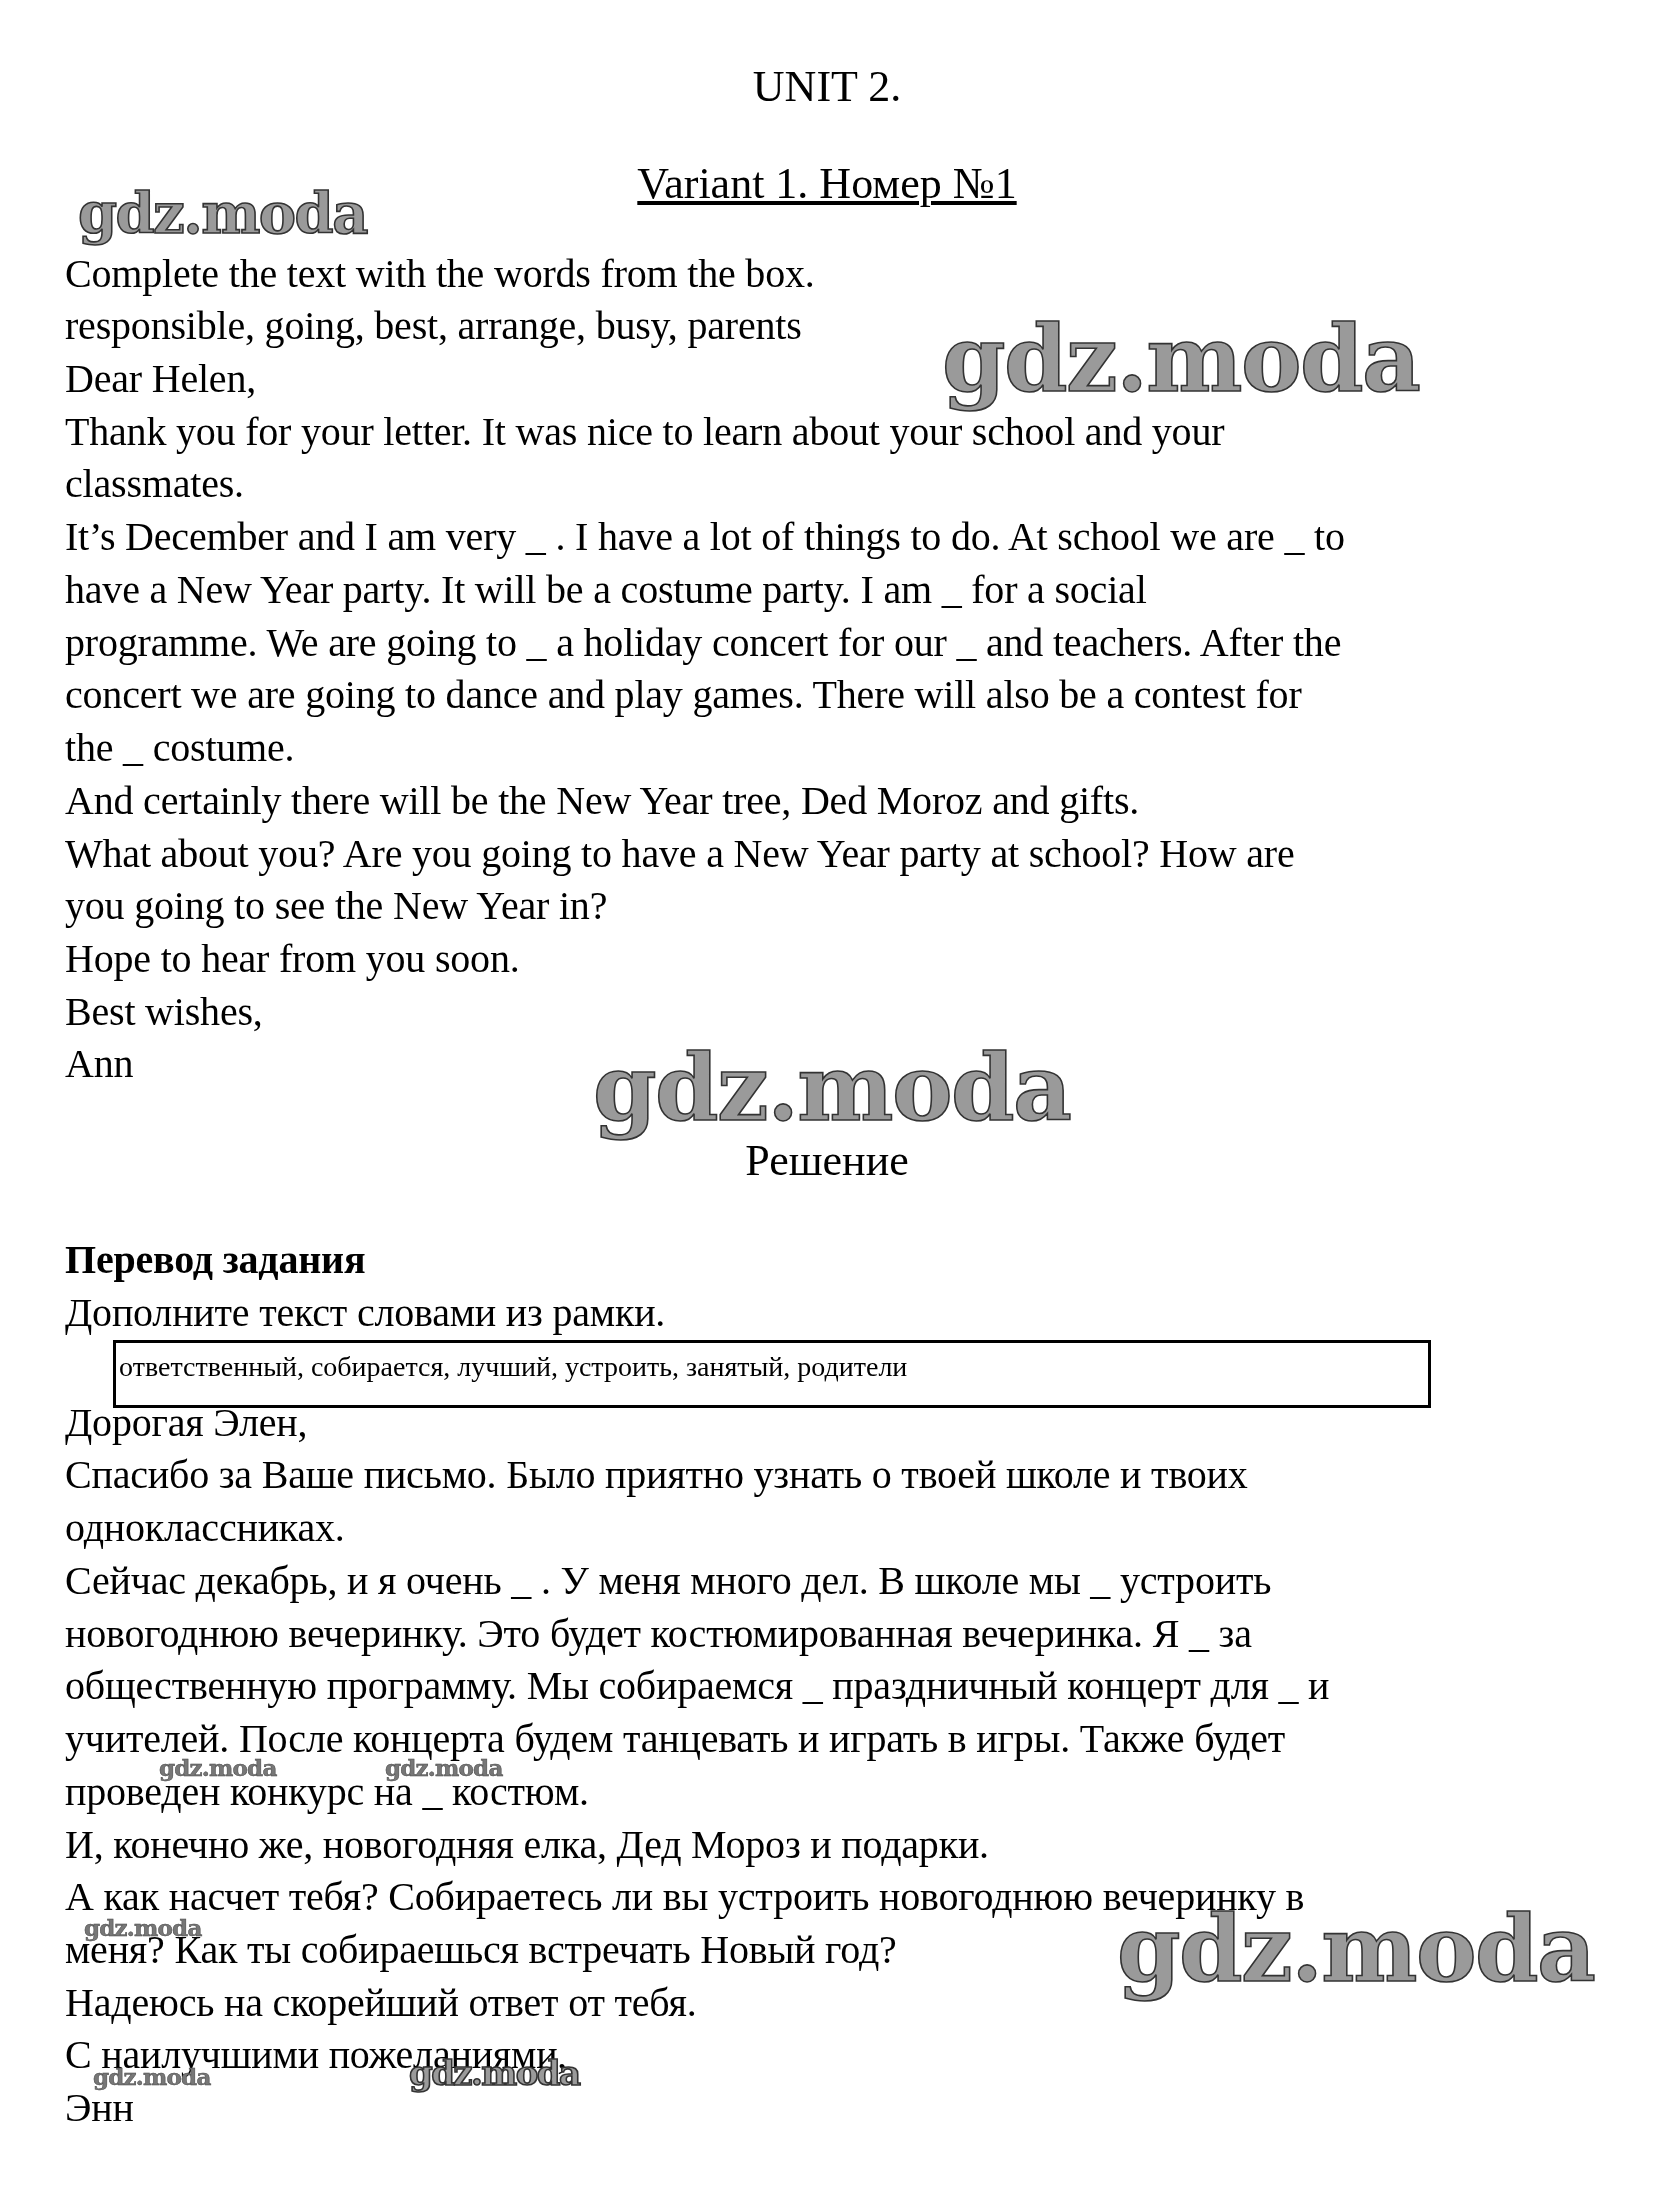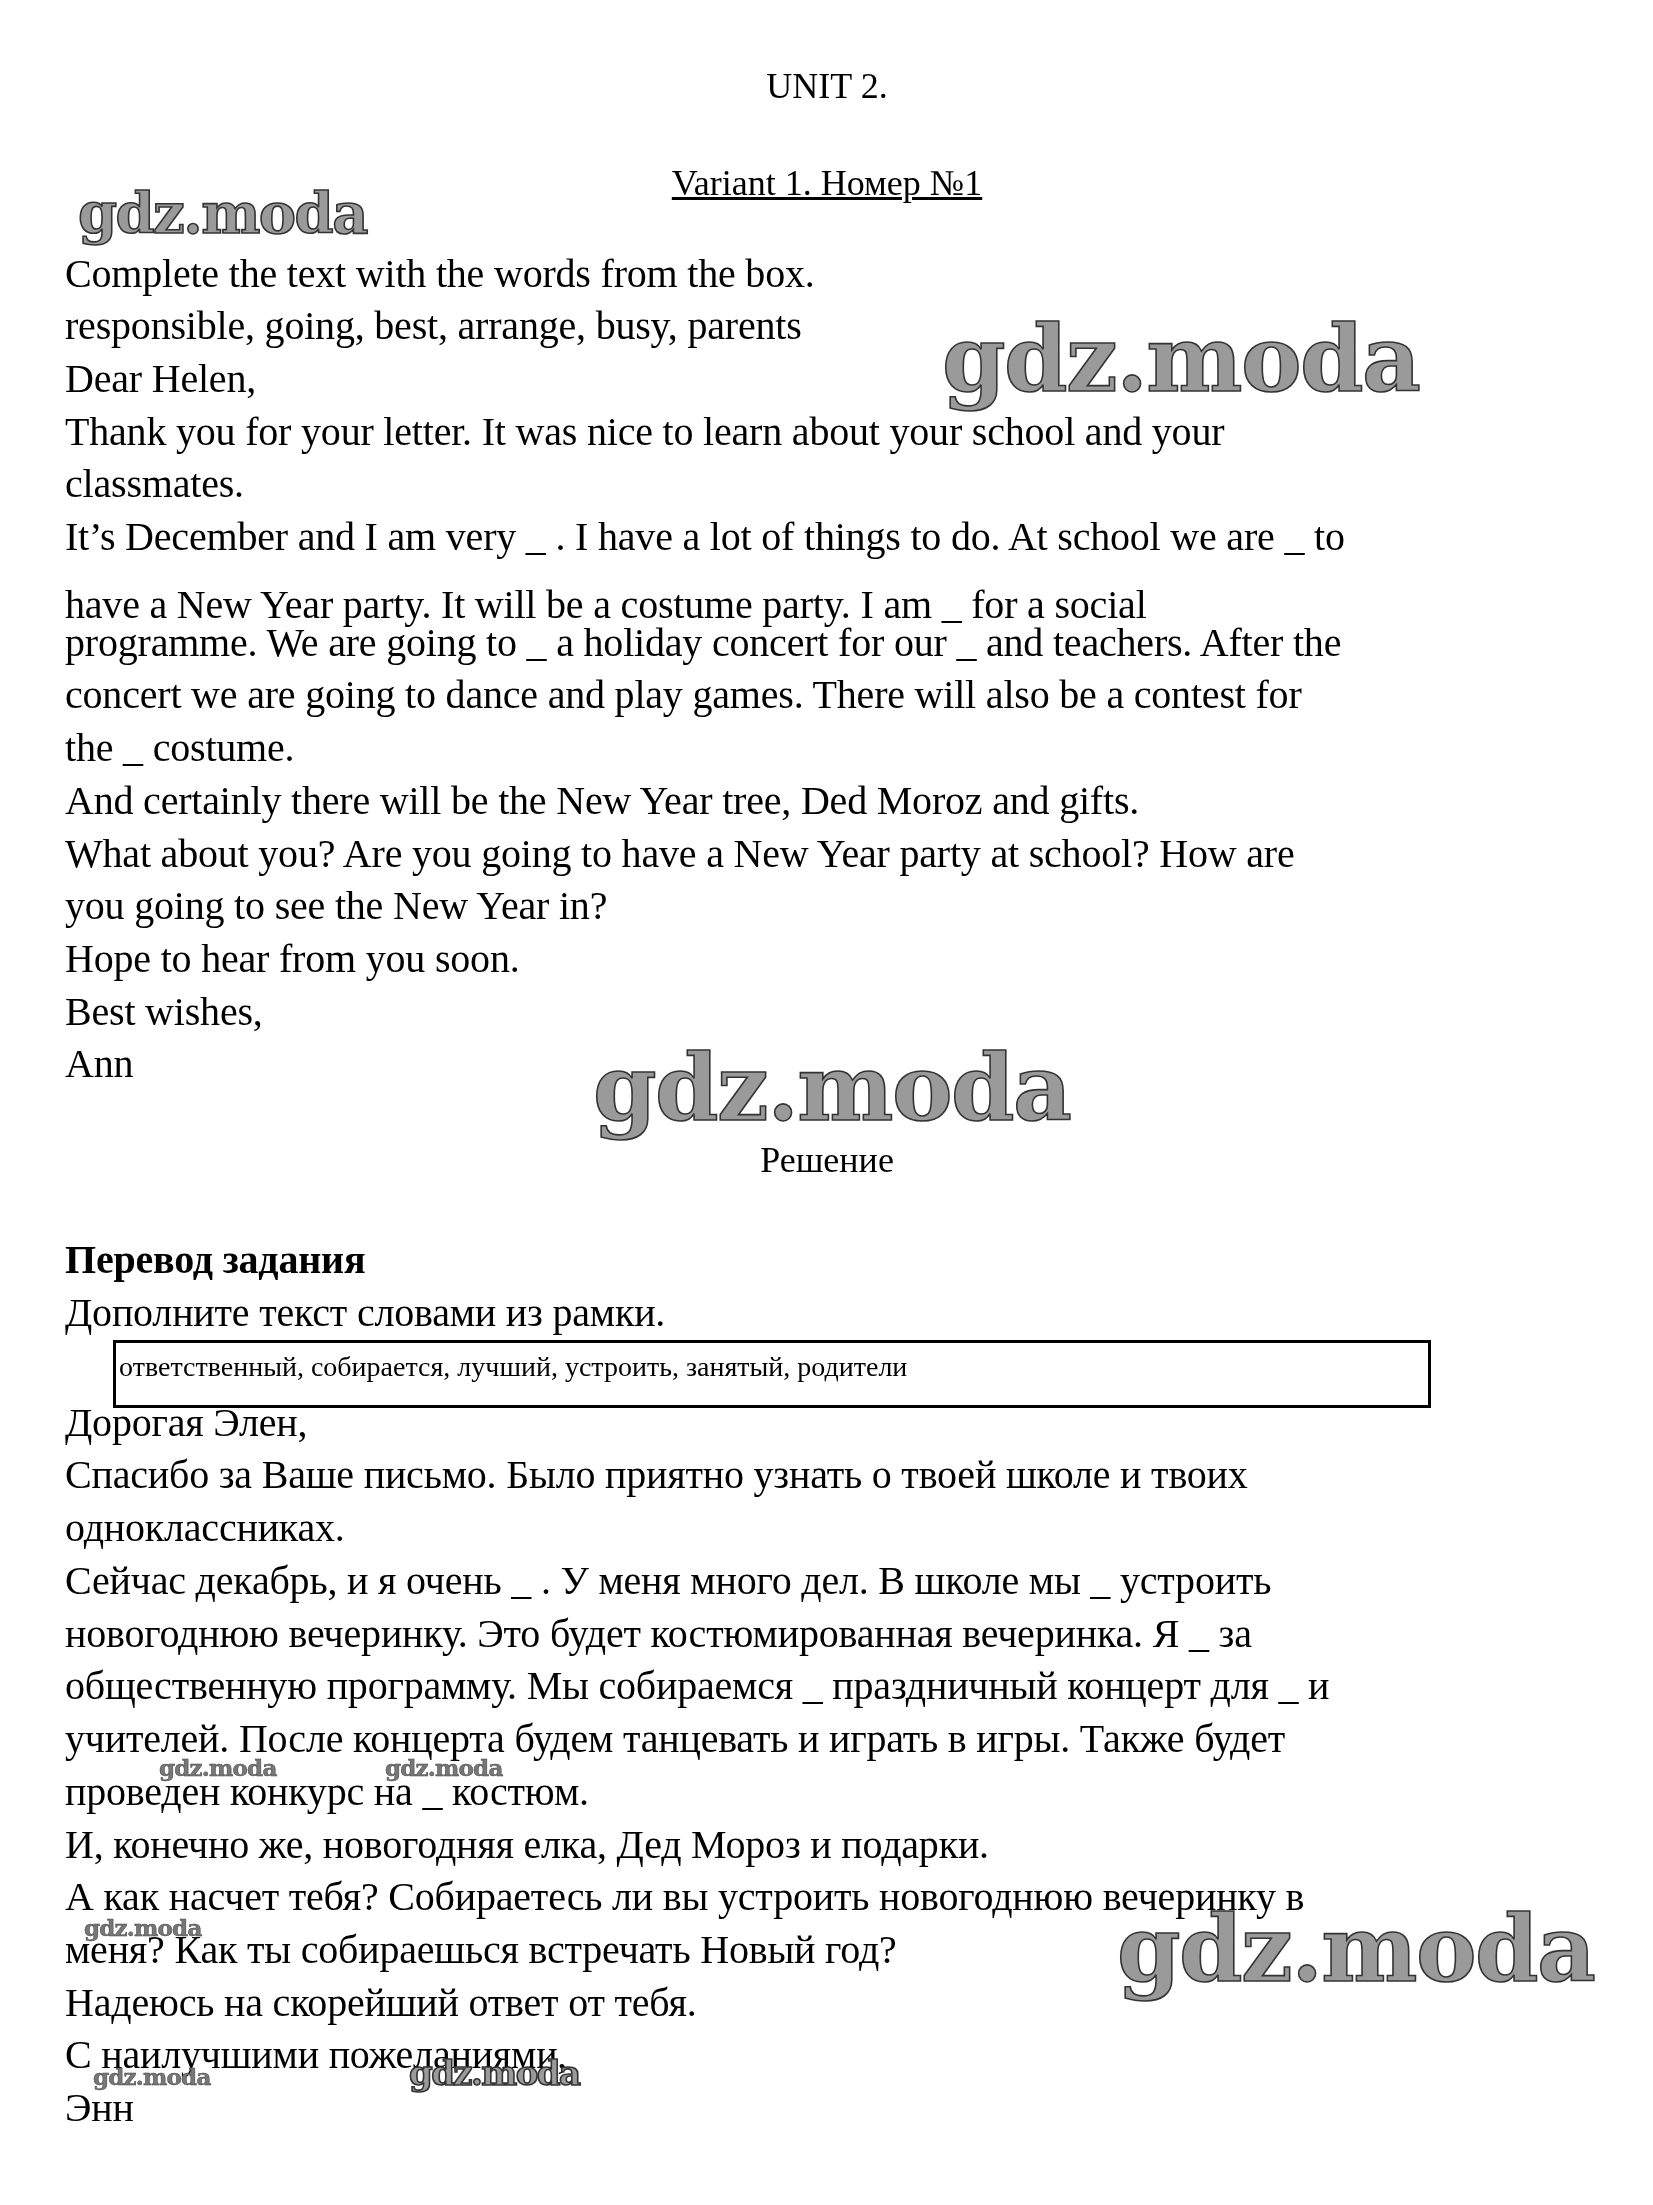--- a/index.html
+++ b/index.html
@@ -1,19 +1,19 @@
 <!DOCTYPE html>
 <html style="font-size:12.4px"><head>
 <meta charset="utf-8">
 <style>
   html, body { margin: 0; padding: 0; background: #ffffff; }
   body { width: 1654px; height: 2205px; position: relative; overflow: hidden;
          font-family: "Liberation Serif", "DejaVu Serif", serif; color: #000; }
   .line { position: absolute; left: 65px; font-size: 40px; line-height: 53px; white-space: nowrap; letter-spacing: -0.2px; }
-  .center { position: absolute; left: 0; width: 1654px; text-align: center; font-size: 36px; line-height: 53px; }
+  .center { position: absolute; left: 0; width: 1654px; text-align: center; font-size: 44px; line-height: 53px; }
   .italic-bold { font-weight: bold; }
   .boxed { position: absolute; left: 65px; top: 1340px; width: 1318px; height: 68px;
            border: 3.9px solid #000; box-sizing: border-box; font-size: 28px; line-height: 47px;
            padding-left: 3.1px; white-space: nowrap; margin-left: 48px; }
   .wm { position: absolute; font-family: "DejaVu Serif", serif; font-weight: bold; color: #9a9a9a;
         -webkit-text-stroke: 1.6px #333; letter-spacing: -1.6px; white-space: nowrap;
         background: none; }
   .wm.big { font-size: 91px; }
   .wm.med { font-size: 56px; }
   .wm.small { font-size: 23px; -webkit-text-stroke: 0.5px #444; letter-spacing: -0.8px; color: #777; }
@@ -24,21 +24,21 @@
 <div class="center" style="top:60px;">UNIT 2.</div>
 <div class="center" style="top:157px;text-decoration:underline;">Variant 1. Номер №1</div>
 
 <div class="line" style="top:247px;">Complete the text with the words from the box.</div>
 <div class="line" style="top:299px;">responsible, going, best, arrange, busy, parents</div>
 <div>
   <div class="line" style="top:352px;">Dear Helen,</div>
   <div class="line" style="top:405px;">Thank you for your letter. It was nice to learn about your school and your</div>
   <div class="line" style="top:457px;">classmates.</div>
   <div class="line" style="top:510px;">It’s December and I am very _ . I have a lot of things to do. At school we are _ to</div>
-  <div class="line" style="top:578px;">have a New Year party. It will be a costume party. I am _ for a social</div>
+  <div class="line" style="top:563px;">have a New Year party. It will be a costume party. I am _ for a social</div>
   <div class="line" style="top:616px;">programme. We are going to _ a holiday concert for our _ and teachers. After the</div>
   <div class="line" style="top:668px;">concert we are going to dance and play games. There will also be a contest for</div>
   <div class="line" style="top:721px;">the _ costume.</div>
   <div class="line" style="top:774px;">And certainly there will be the New Year tree, Ded Moroz and gifts.</div>
   <div class="line" style="top:827px;">What about you? Are you going to have a New Year party at school? How are</div>
   <div class="line" style="top:879px;">you going to see the New Year in?</div>
   <div class="line" style="top:932px;">Hope to hear from you soon.</div>
   <div class="line" style="top:985px;">Best wishes,</div>
   <div class="line" style="top:1037px;">Ann</div>
 </div>

